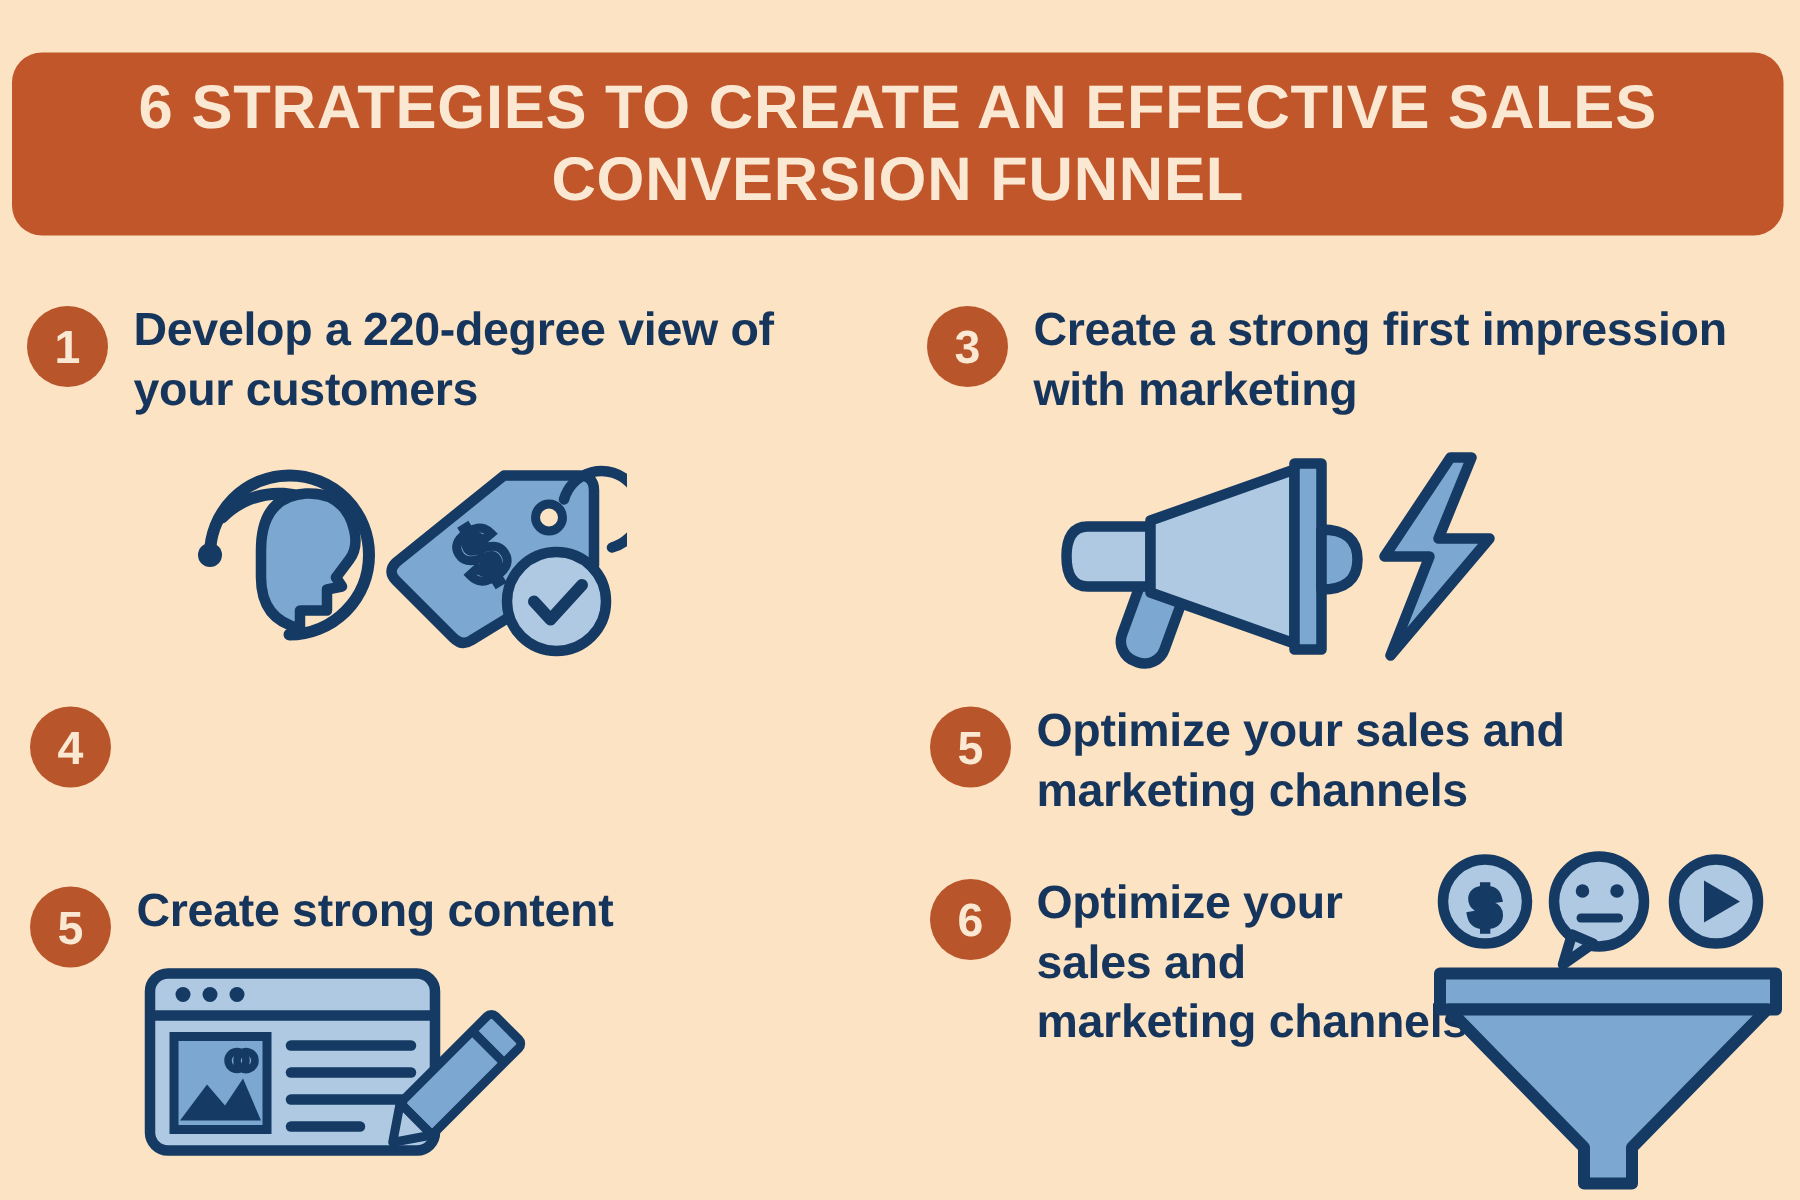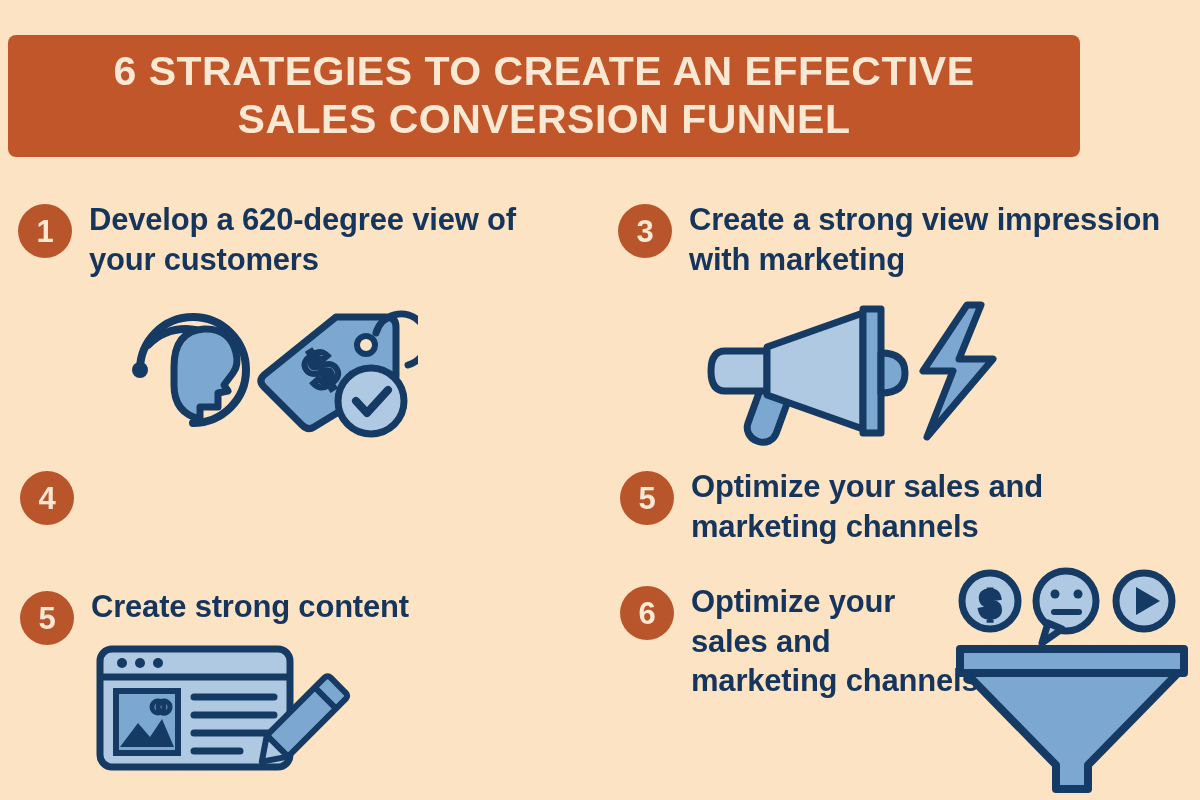--- a/index.html
+++ b/index.html
@@ -13,24 +13,24 @@
     font-family: "Liberation Sans", sans-serif;
     overflow: hidden;
     position: relative;
   }
 
   
   .title-bar {
     position: absolute;
     left: 8px;
     top: 35px;
-    width: 1072px;
+    width: 1181px;
     height: 122px;
     background: #C0562A;
-    border-radius: 8px;
+    border-radius: 20px;
     display: flex;
     align-items: center;
     justify-content: center;
     text-align: center;
     box-sizing: border-box;
     padding: 0 40px;
   }
   .title-text {
     color: #FAE8D2;
     font-size: 41px;
@@ -115,21 +115,21 @@
   <div class="title-text">6 STRATEGIES TO CREATE AN EFFECTIVE SALES CONVERSION FUNNEL</div>
 </div>
 
 <div class="board">
 
   <div class="col-left">
 
     <div class="item" id="item-1">
       <div class="item-head">
         <div class="badge">1</div>
-        <div class="item-label">Develop a 620-degree view of your customers</div>
+        <div class="item-label">Develop a 220-degree view of your customers</div>
       </div>
     </div>
 
     <div class="icon-wrap" id="icon-1">
       <svg width="300" height="150" viewBox="0 0 300 150" xmlns="http://www.w3.org/2000/svg">
 
         <path d="M22 75 A53 53 0 1 1 75 128" fill="none" stroke="#153A63" stroke-width="8" stroke-linecap="round"></path>
         <path d="M30 50 A53 53 0 0 1 110 55" fill="none" stroke="#153A63" stroke-width="8" stroke-linecap="round"></path>
         <polygon points="112,40 126,58 104,64" fill="#153A63"></polygon>
         <circle cx="22" cy="75" r="8" fill="#153A63"></circle>
@@ -191,21 +191,21 @@
       </svg>
     </div>
 
   </div>
 
   <div class="col-right">
 
     <div class="item" id="item-3">
       <div class="item-head">
         <div class="badge">3</div>
-        <div class="item-label">Create a strong view impression with marketing</div>
+        <div class="item-label">Create a strong first impression with marketing</div>
       </div>
     </div>
 
     <div class="icon-wrap" id="icon-3">
       <svg width="300" height="150" viewBox="0 0 300 150" xmlns="http://www.w3.org/2000/svg">
 
         <rect x="48" y="84" width="30" height="62" rx="14" transform="rotate(20 63 115)" fill="#7BA7D0" stroke="#153A63" stroke-width="7"></rect>
 
         <path d="M20 54 Q6 54 6 74 Q6 94 20 94 L62 94 L62 54 Z" fill="#AFC9E3" stroke="#153A63" stroke-width="7" stroke-linejoin="round"></path>
 

